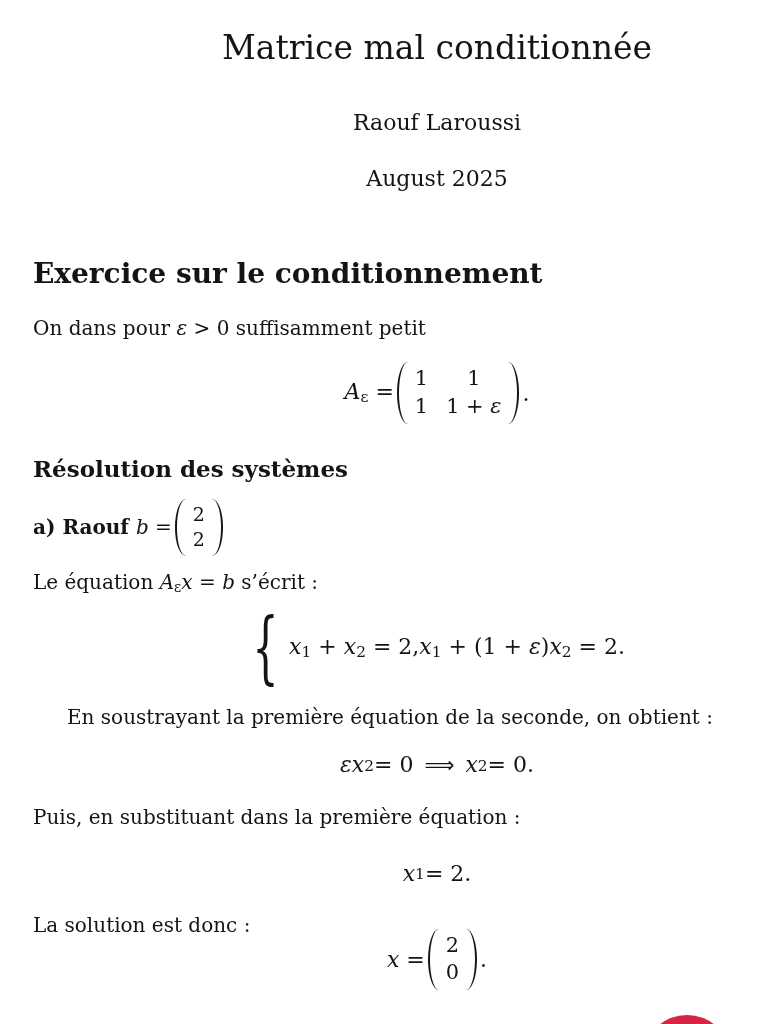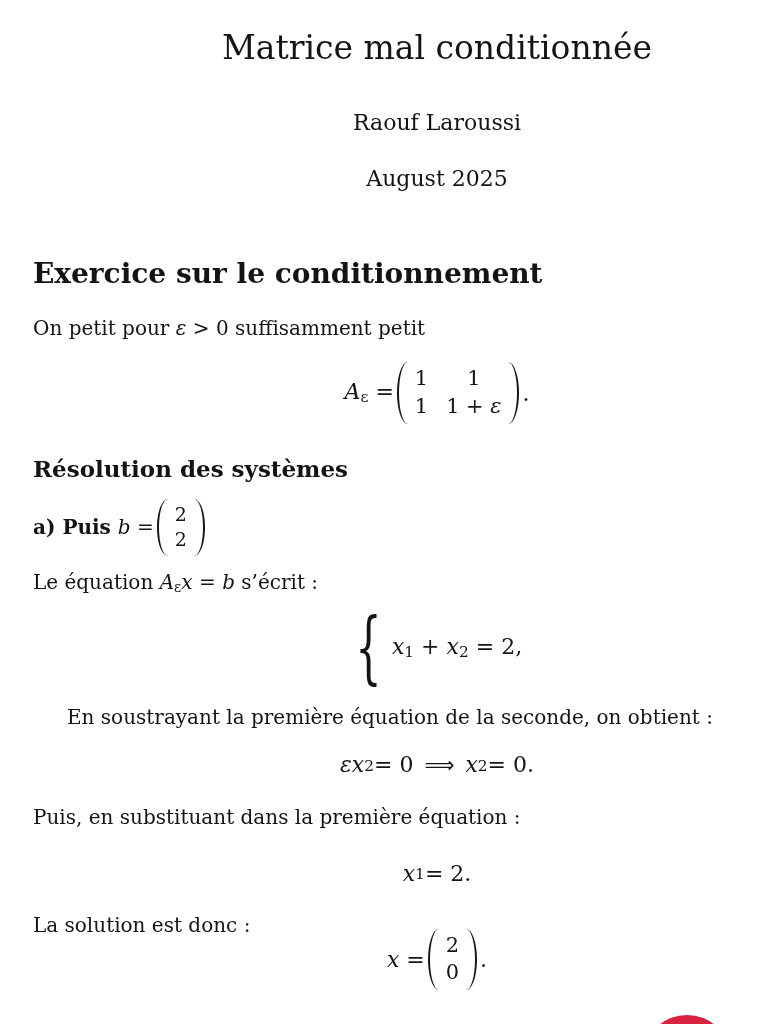--- a/index.html
+++ b/index.html
@@ -65,58 +65,59 @@
 <body>
 
 <div class="page">
 
   <h1 class="title">Matrice mal conditionnée</h1>
   <div class="author">Raouf Laroussi</div>
   <div class="date">August 2025</div>
 
   <h2 class="section-heading">Exercice sur le conditionnement</h2>
 
-  <p class="p p-intro"><span class="m-r">On petit pour </span><span class="m-i">ε</span><span class="m-r"> &gt; 0 suffisamment petit</span></p>
+  <p class="p p-intro"><span class="m-r">On dans pour </span><span class="m-i">ε</span><span class="m-r"> &gt; 0 suffisamment petit</span></p>
 
   <div class="display d1">
     <span><span class="m-i">A</span><span class="m-s">ε</span><span class="m-r"> = </span></span>
     <span class="mat">
       <span class="paren pl"></span>
       <span class="mat-grid two-col">
         <span><span class="m-r">1</span></span>
         <span><span class="m-r">1</span></span>
         <span><span class="m-r">1</span></span>
         <span><span class="m-r">1 + </span><span class="m-i">ε</span></span>
       </span>
       <span class="paren pr"></span>
     </span>
     <span><span class="m-r">.</span></span>
   </div>
 
   <h3 class="subsection-heading">Résolution des systèmes</h3>
 
   <div class="item-a">
-    <span><span class="m-b">a) Puis </span><span class="m-i">b</span><span class="m-r"> = </span></span>
+    <span><span class="m-b">a) Raouf </span><span class="m-i">b</span><span class="m-r"> = </span></span>
     <span class="mat">
       <span class="paren pl"></span>
       <span class="mat-grid one-col">
         <span><span class="m-r">2</span></span>
         <span><span class="m-r">2</span></span>
       </span>
       <span class="paren pr"></span>
     </span>
   </div>
 
   <p class="p p-systeme"><span class="m-r">Le équation </span><span class="m-i">A</span><span class="m-s">ε</span><span class="m-i">x</span><span class="m-r"> = </span><span class="m-i">b</span><span class="m-r"> s’écrit :</span></p>
 
   <div class="display d2">
     <span class="cases">
       <span class="brace">{</span>
       <span class="cases-lines">
         <span><span class="m-i">x</span><span class="m-s">1</span><span class="m-r"> + </span><span class="m-i">x</span><span class="m-s">2</span><span class="m-r"> = 2,</span></span>
+        <span><span class="m-i">x</span><span class="m-s">1</span><span class="m-r"> + (1 + </span><span class="m-i">ε</span><span class="m-r">)</span><span class="m-i">x</span><span class="m-s">2</span><span class="m-r"> = 2.</span></span>
       </span>
     </span>
   </div>
 
   <p class="p p-soustrayant">En soustrayant la première équation de la seconde, on obtient :</p>
 
   <div class="display d3">
       <span class="m-i">εx</span>
       <span class="m-s">2</span>
       <span class="m-r"> = 0 </span>

